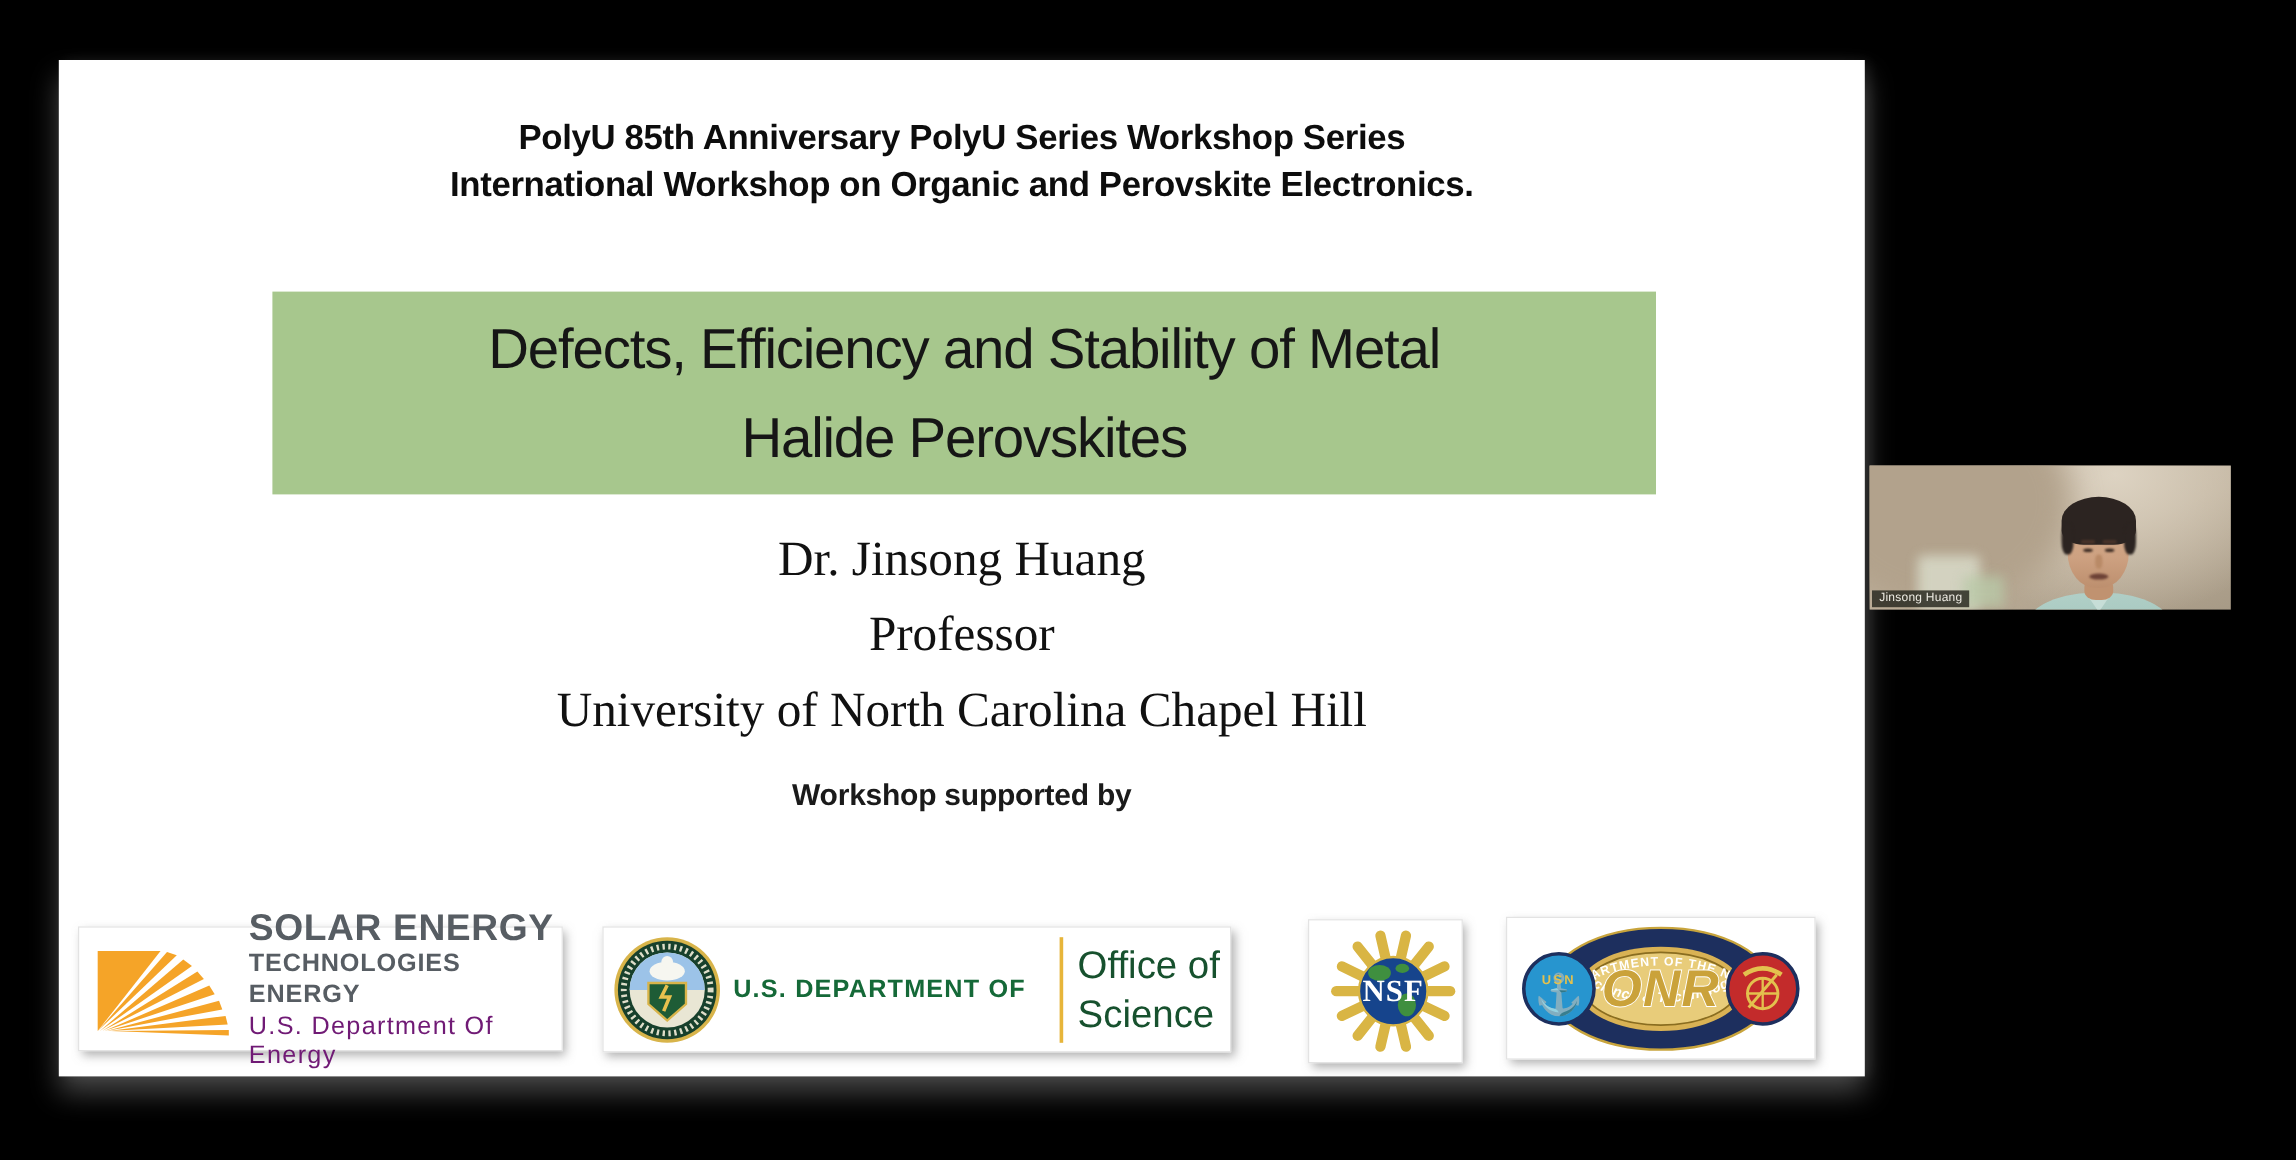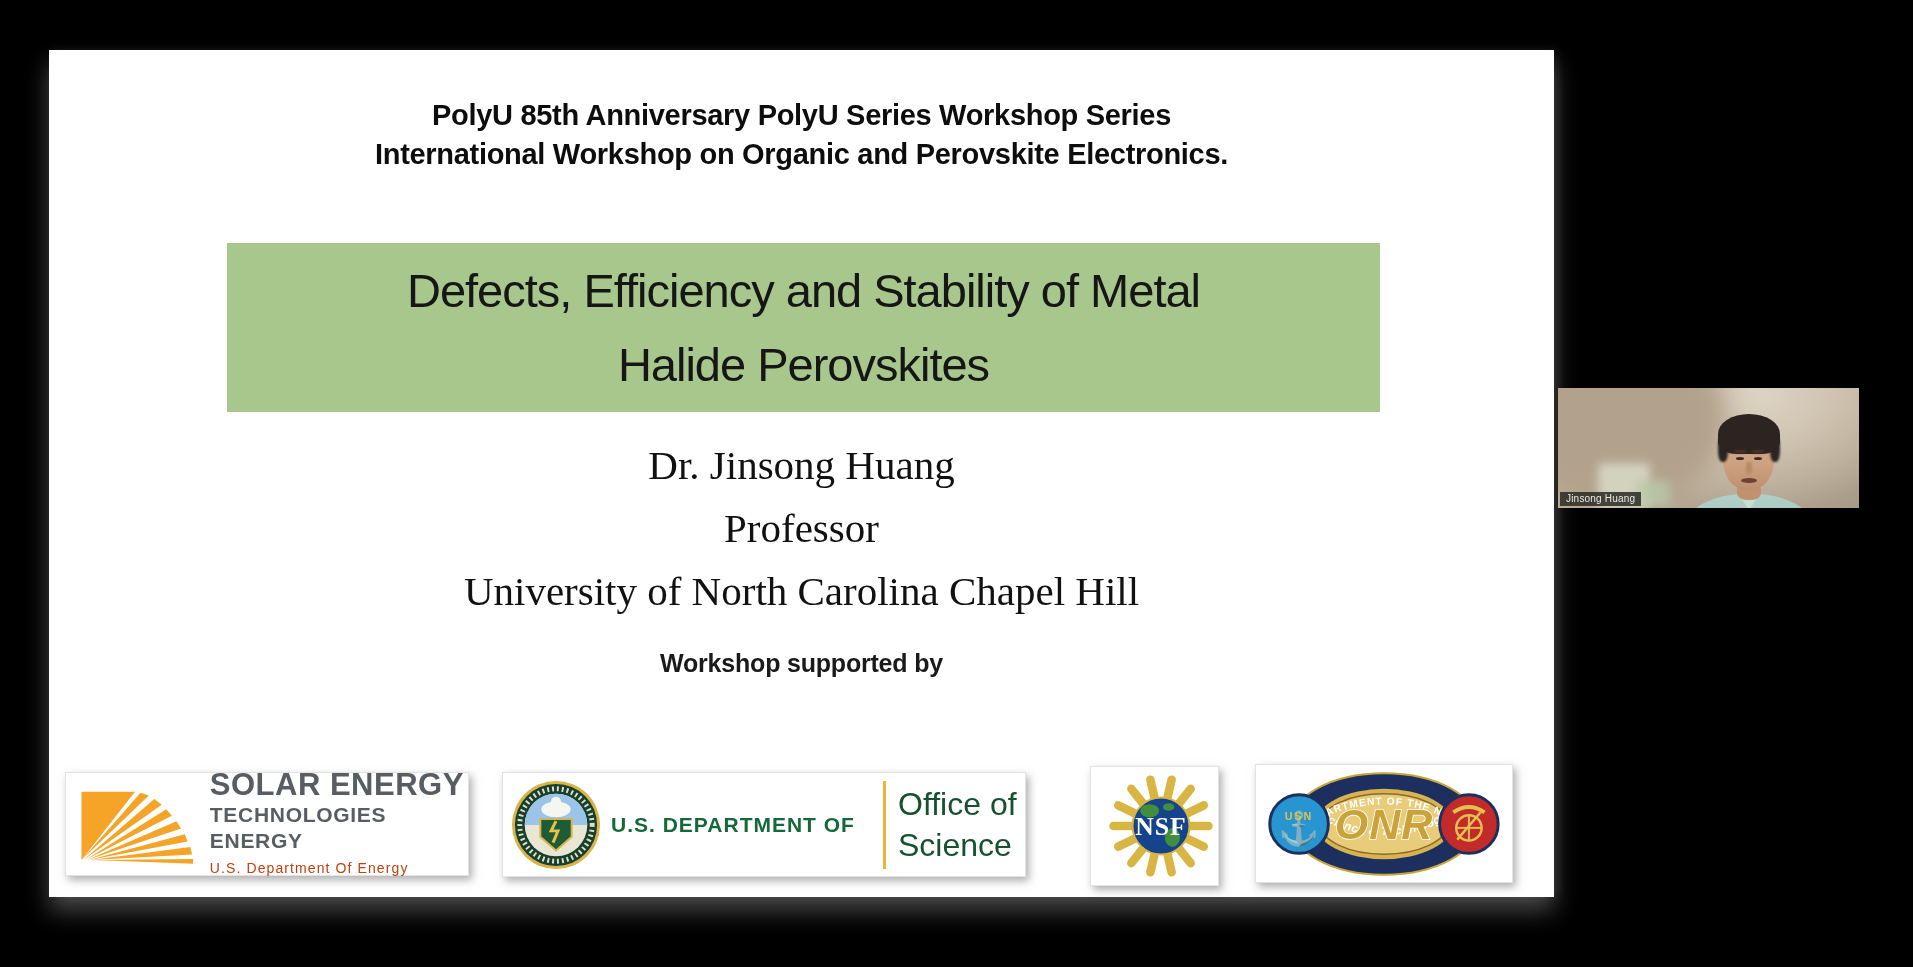--- a/index.html
+++ b/index.html
@@ -27,21 +27,21 @@
   .card{position:absolute;background:#fff;border:1px solid #e3e3e3;
         box-shadow:3px 4px 8px rgba(110,110,110,.55);display:flex;align-items:center;}
   .card.seto{left:16px;top:722px;width:402px;height:102px;justify-content:center;}
   .card.doe{left:453px;top:722px;width:522px;height:103px;}
   .card.nsf{left:1019px;top:716px;width:127px;height:118px;justify-content:flex-end;margin-left:22px;}
   .card.onr{left:1206px;top:714px;width:256px;height:117px;justify-content:center;}
 
   .seto-text{margin-left:14px;}
   .seto-l1{font-size:31px;font-weight:700;color:#575d63;letter-spacing:.5px;line-height:34px;}
   .seto-l2{font-size:21px;font-weight:700;color:#575d63;letter-spacing:.7px;line-height:26px;}
-  .seto-l3{font-size:14px;font-weight:400;color:#c2410c;letter-spacing:1.1px;line-height:24px;margin-top:2px;}
+  .seto-l3{font-size:21px;font-weight:400;color:#701a75;letter-spacing:1.1px;line-height:24px;margin-top:2px;}
 
   .doe-mid{margin-left:10px;width:268px;}
   .doe-dept{font-size:21px;font-weight:700;color:#156938;letter-spacing:1px;line-height:24px;}
   .doe-energy{font-size:57px;font-weight:800;color:#156938;letter-spacing:0.5px;line-height:60px;}
   .doe-div{width:3px;height:88px;background:#e7b53a;margin:0 12px 0 4px;}
   .doe-office{font-size:32px;font-weight:400;color:#17512e;line-height:41px;}
 
   
   .webcam{position:absolute;left:1558px;top:388px;width:301px;height:120px;overflow:hidden;
           background:

